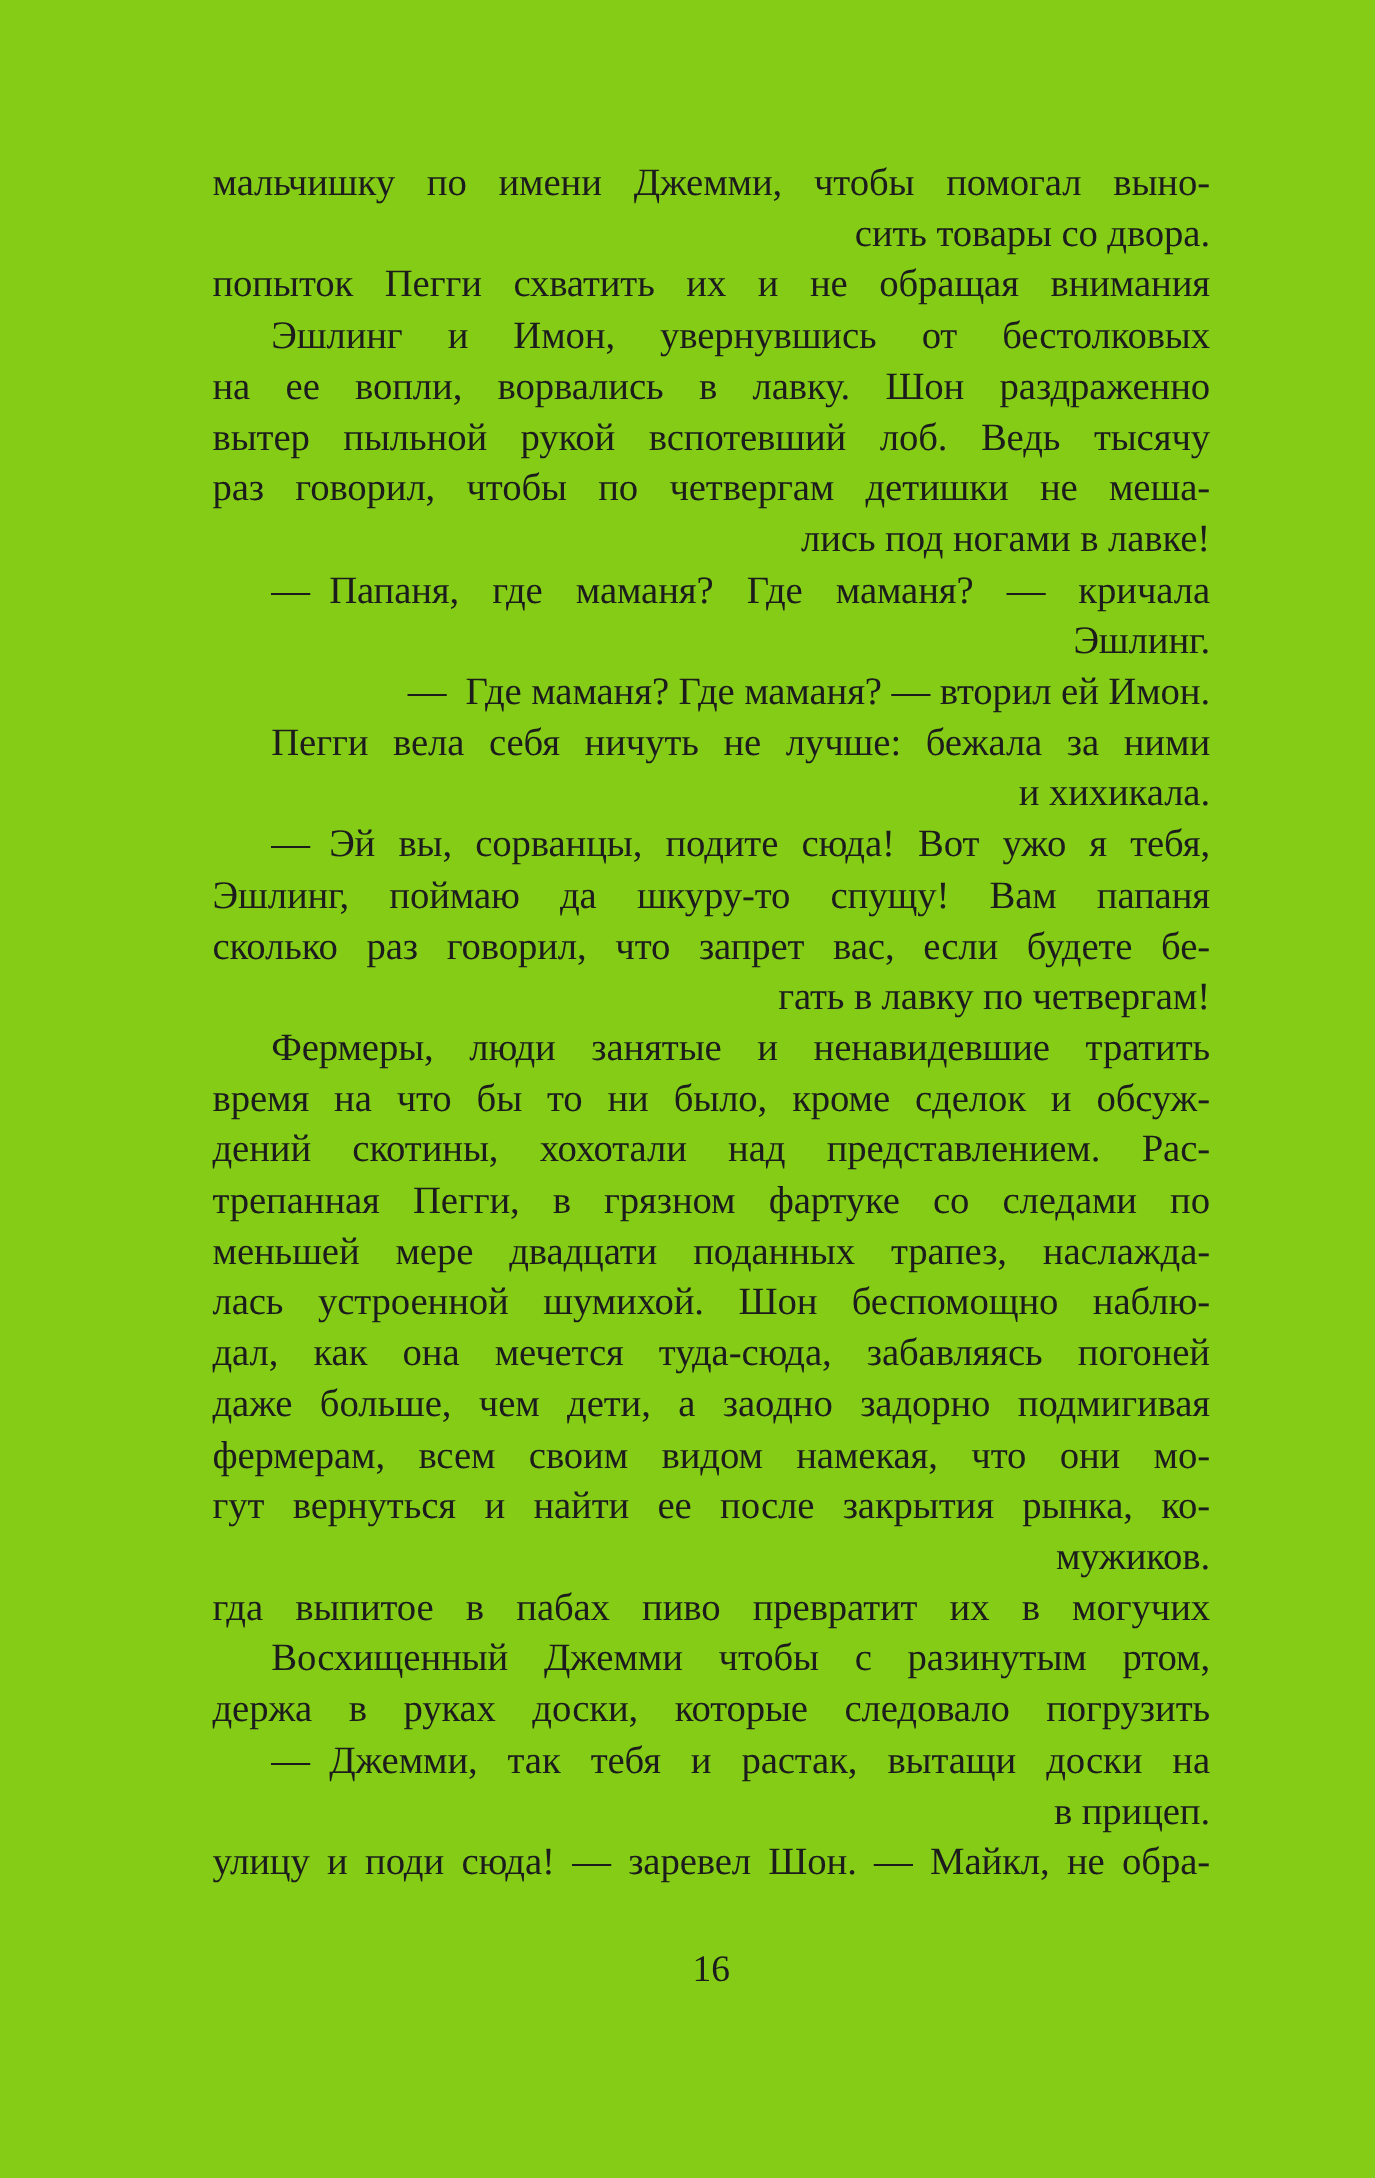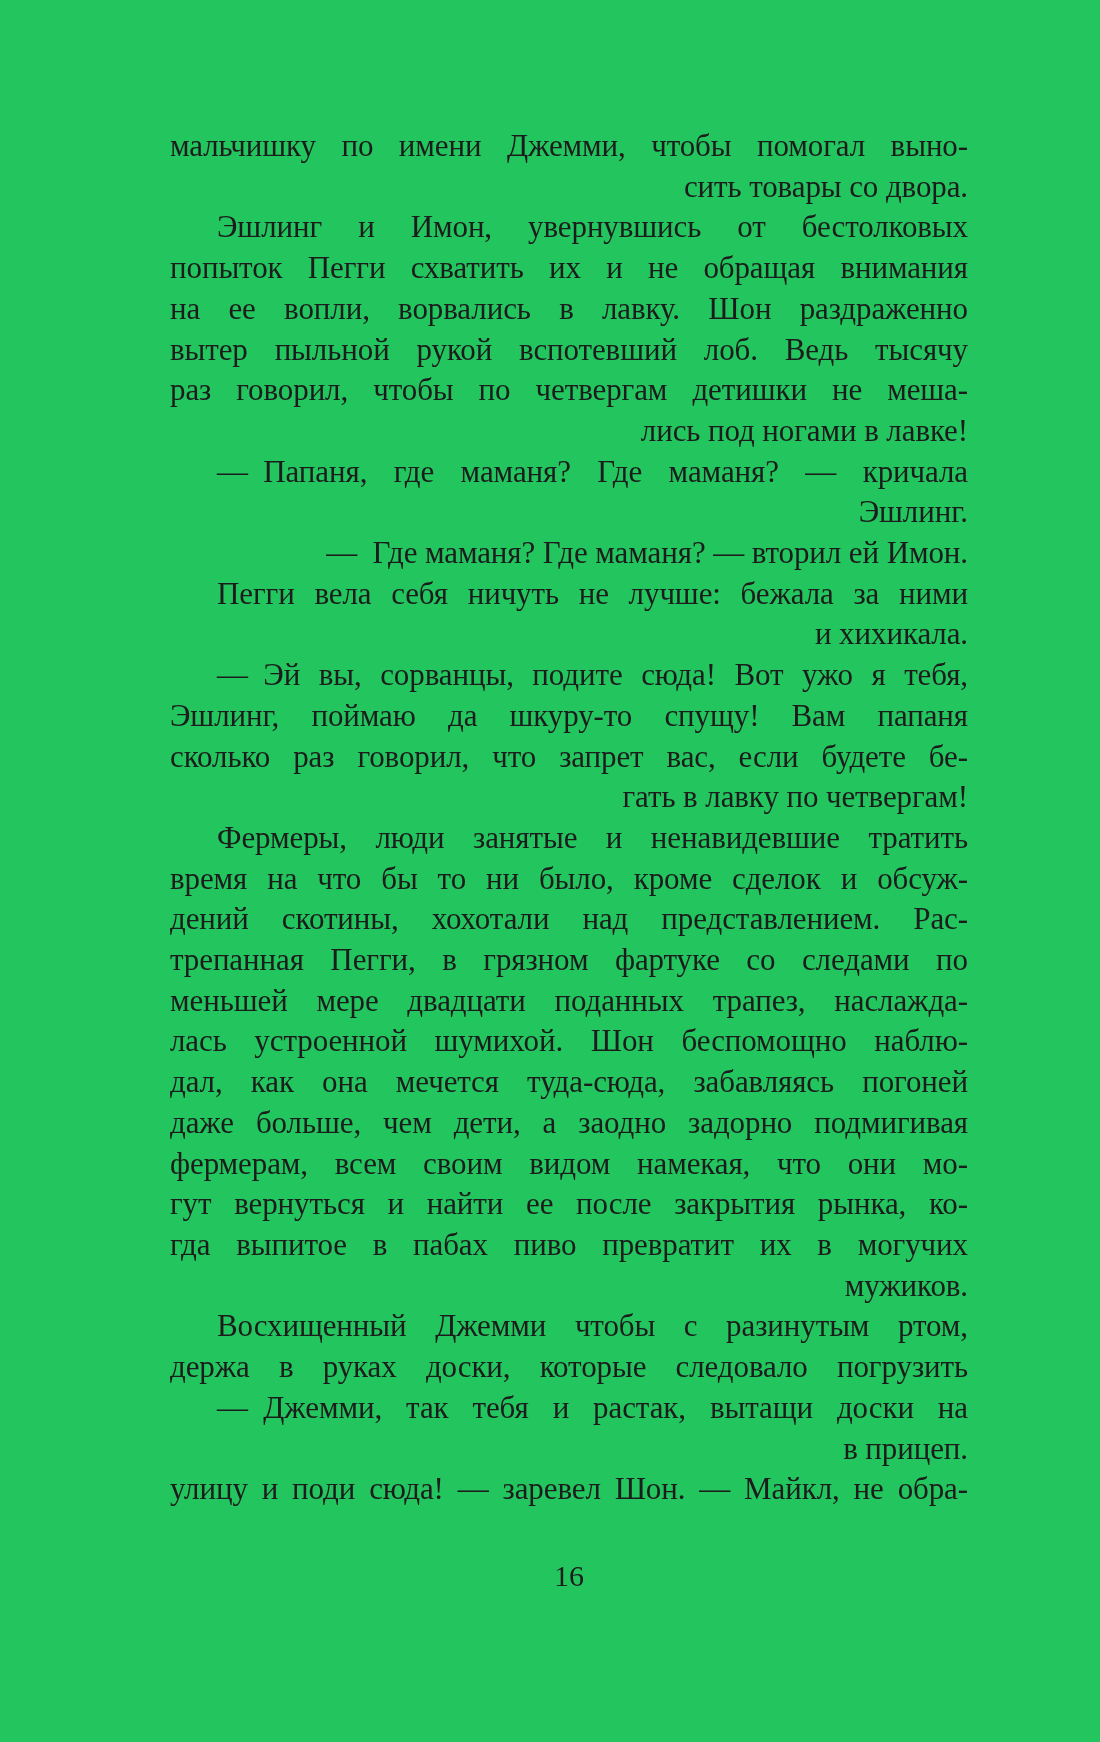--- a/index.html
+++ b/index.html
@@ -4,21 +4,21 @@
 <style>
   html, body {
     margin: 0;
     padding: 0;
     background: #ffffff;
   }
   .page {
     position: relative;
     width: 1100px;
     height: 1742px;
-    background: #22c55e;
+    background: #84cc16;
     font-family: "Liberation Serif", "DejaVu Serif", serif;
     color: #1c1c1c;
     overflow: hidden;
   }
   .text-block {
     position: absolute;
     left: 170px;
     top: 126px;
     width: 798px;
   }
@@ -45,22 +45,22 @@
     line-height: 40px;
   }
 </style>
 </head>
 <body>
 
 <div class="page">
   <div class="text-block">
     <div class="line fill">мальчишку по имени Джемми, чтобы помогал выно-</div>
     <div class="line">сить товары со двора.</div>
+    <div class="line fill">попыток Пегги схватить их и не обращая внимания</div>
     <div class="line fill indent">Эшлинг и Имон, увернувшись от бестолковых</div>
-    <div class="line fill">попыток Пегги схватить их и не обращая внимания</div>
     <div class="line fill">на ее вопли, ворвались в лавку. Шон раздраженно</div>
     <div class="line fill">вытер пыльной рукой вспотевший лоб. Ведь тысячу</div>
     <div class="line fill">раз говорил, чтобы по четвергам детишки не меша-</div>
     <div class="line">лись под ногами в лавке!</div>
     <div class="line fill indent">— Папаня, где маманя? Где маманя? — кричала</div>
     <div class="line">Эшлинг.</div>
     <div class="line indent">— Где маманя? Где маманя? — вторил ей Имон.</div>
     <div class="line fill indent">Пегги вела себя ничуть не лучше: бежала за ними</div>
     <div class="line">и хихикала.</div>
     <div class="line fill indent">— Эй вы, сорванцы, подите сюда! Вот ужо я тебя,</div>
@@ -70,22 +70,22 @@
     <div class="line fill indent">Фермеры, люди занятые и ненавидевшие тратить</div>
     <div class="line fill">время на что бы то ни было, кроме сделок и обсуж-</div>
     <div class="line fill">дений скотины, хохотали над представлением. Рас-</div>
     <div class="line fill">трепанная Пегги, в грязном фартуке со следами по</div>
     <div class="line fill">меньшей мере двадцати поданных трапез, наслажда-</div>
     <div class="line fill">лась устроенной шумихой. Шон беспомощно наблю-</div>
     <div class="line fill">дал, как она мечется туда-сюда, забавляясь погоней</div>
     <div class="line fill">даже больше, чем дети, а заодно задорно подмигивая</div>
     <div class="line fill">фермерам, всем своим видом намекая, что они мо-</div>
     <div class="line fill">гут вернуться и найти ее после закрытия рынка, ко-</div>
+    <div class="line">мужиков.</div>
     <div class="line fill">гда выпитое в пабах пиво превратит их в могучих</div>
-    <div class="line">мужиков.</div>
     <div class="line fill indent">Восхищенный Джемми чтобы с разинутым ртом,</div>
     <div class="line fill">держа в руках доски, которые следовало погрузить</div>
     <div class="line fill indent">— Джемми, так тебя и растак, вытащи доски на</div>
     <div class="line">в прицеп.</div>
     <div class="line fill">улицу и поди сюда! — заревел Шон. — Майкл, не обра-</div>
   </div>
   <div class="page-number">16</div>
 </div>
 
 </body></html>

